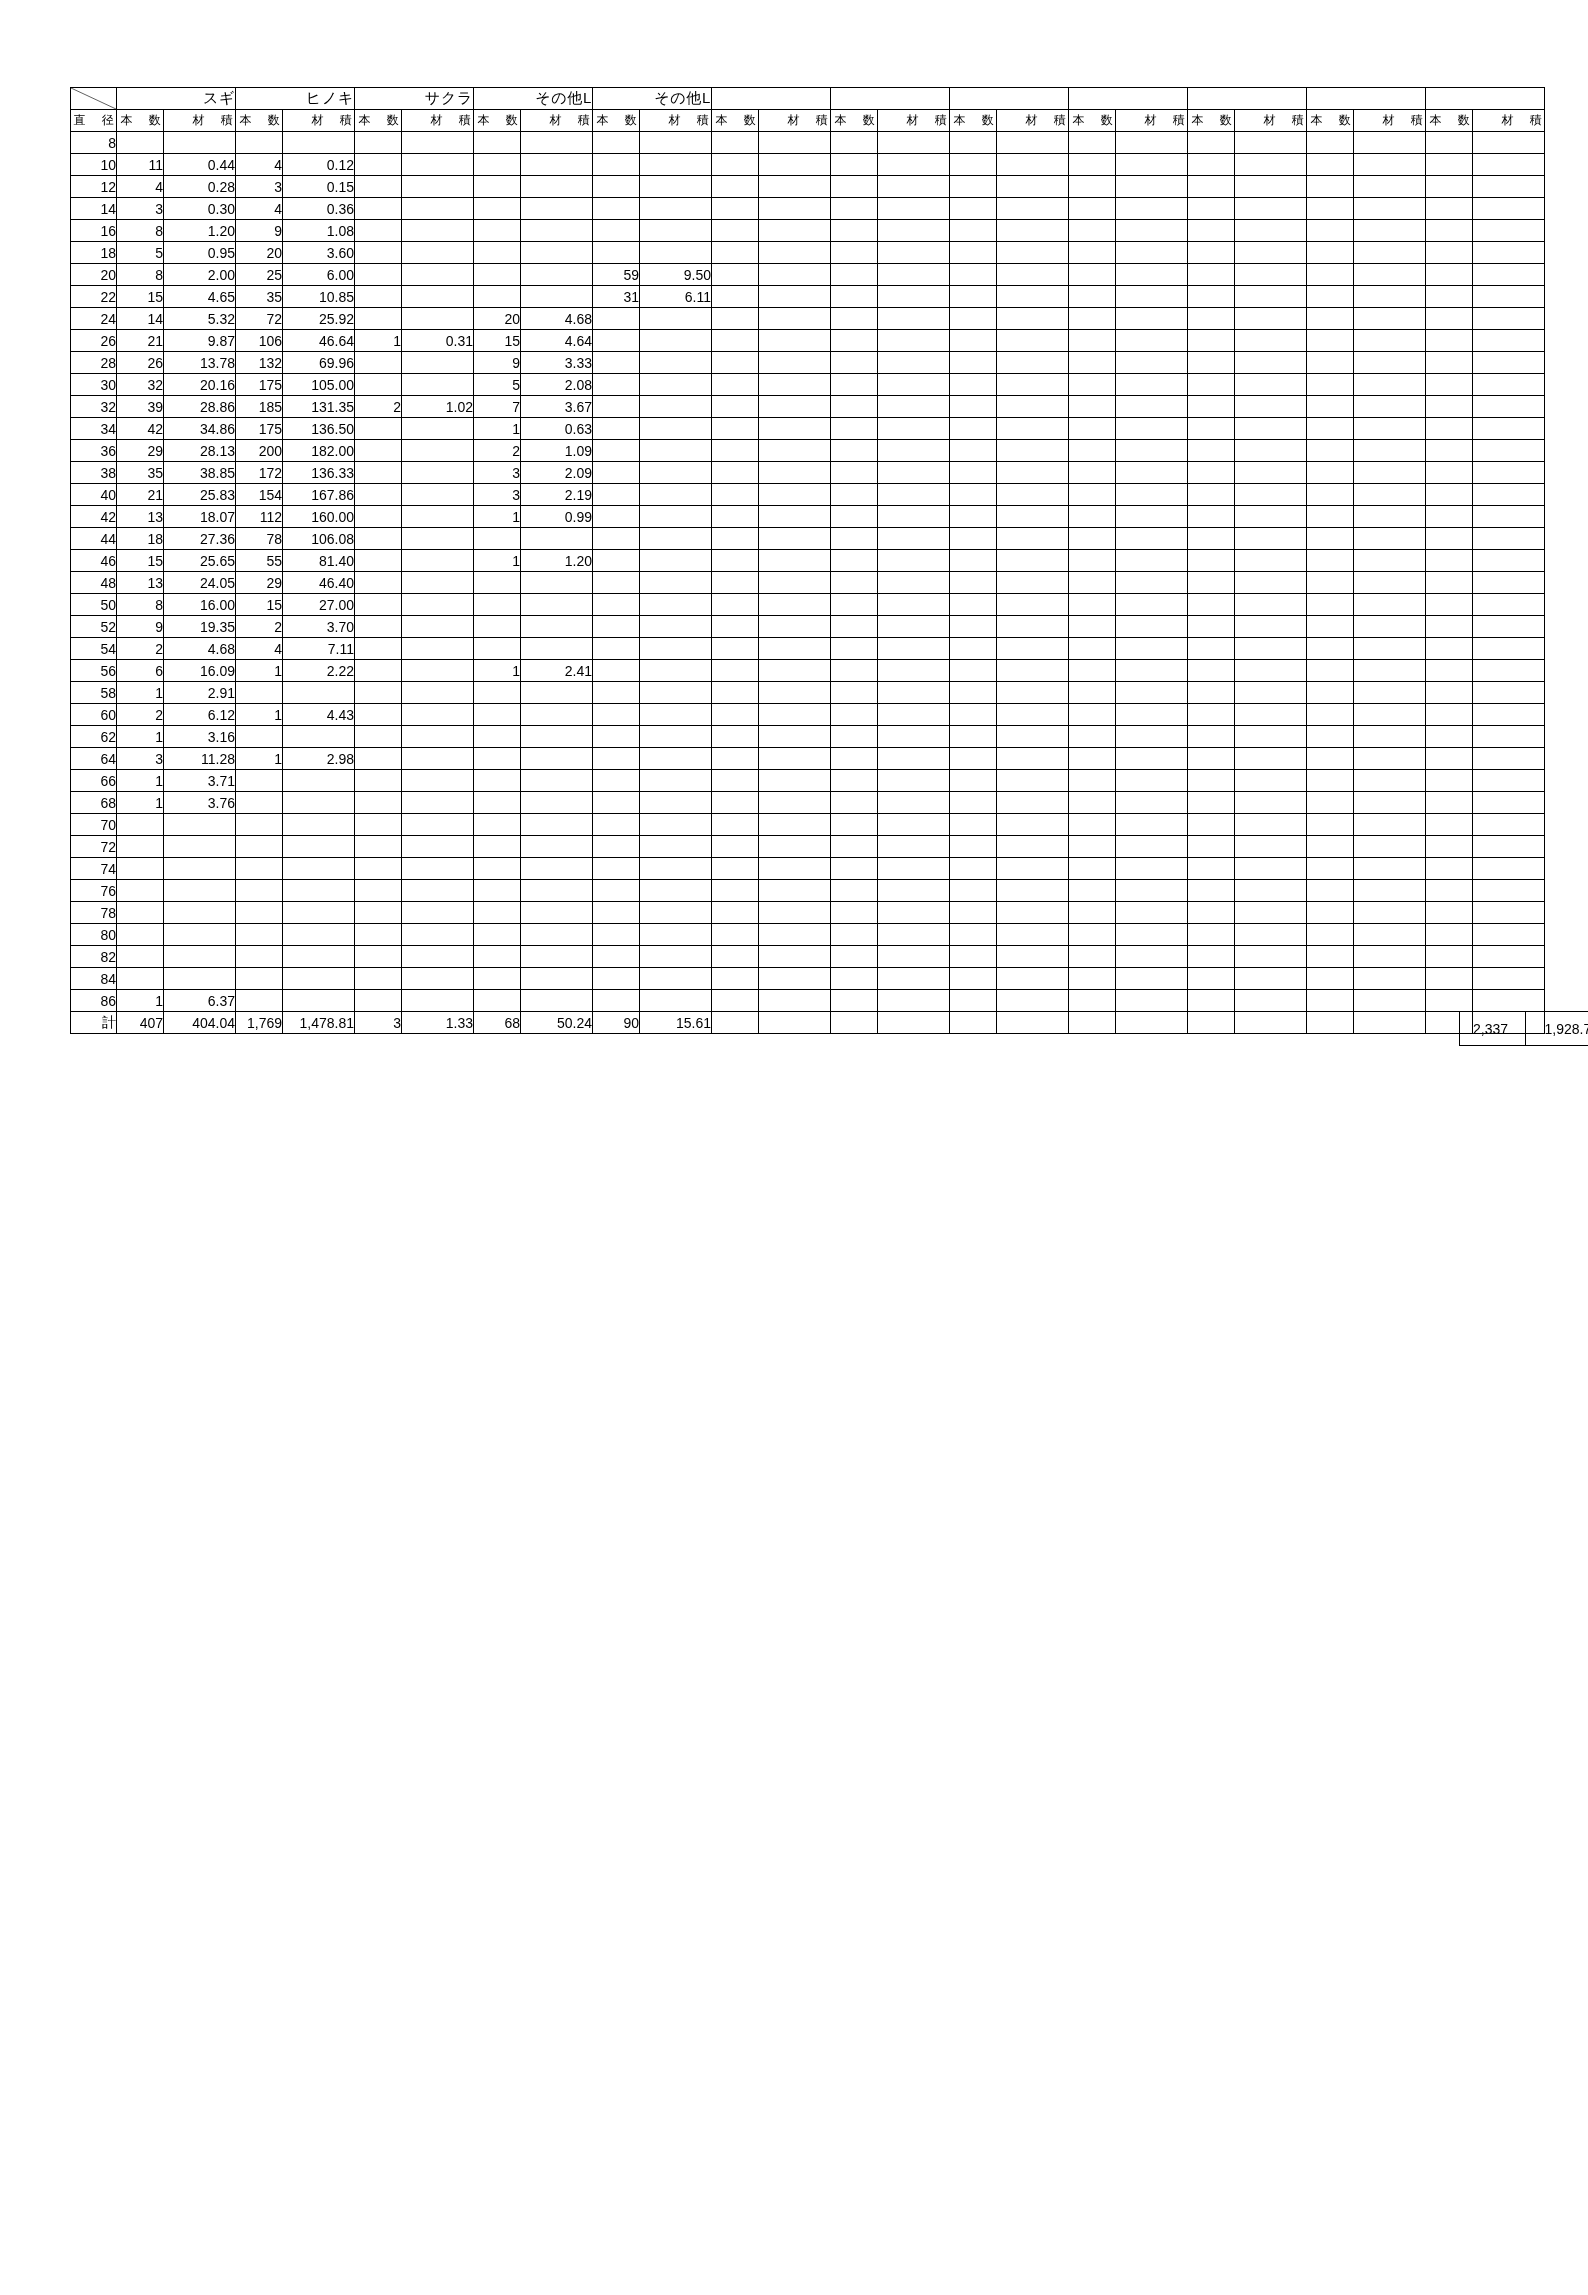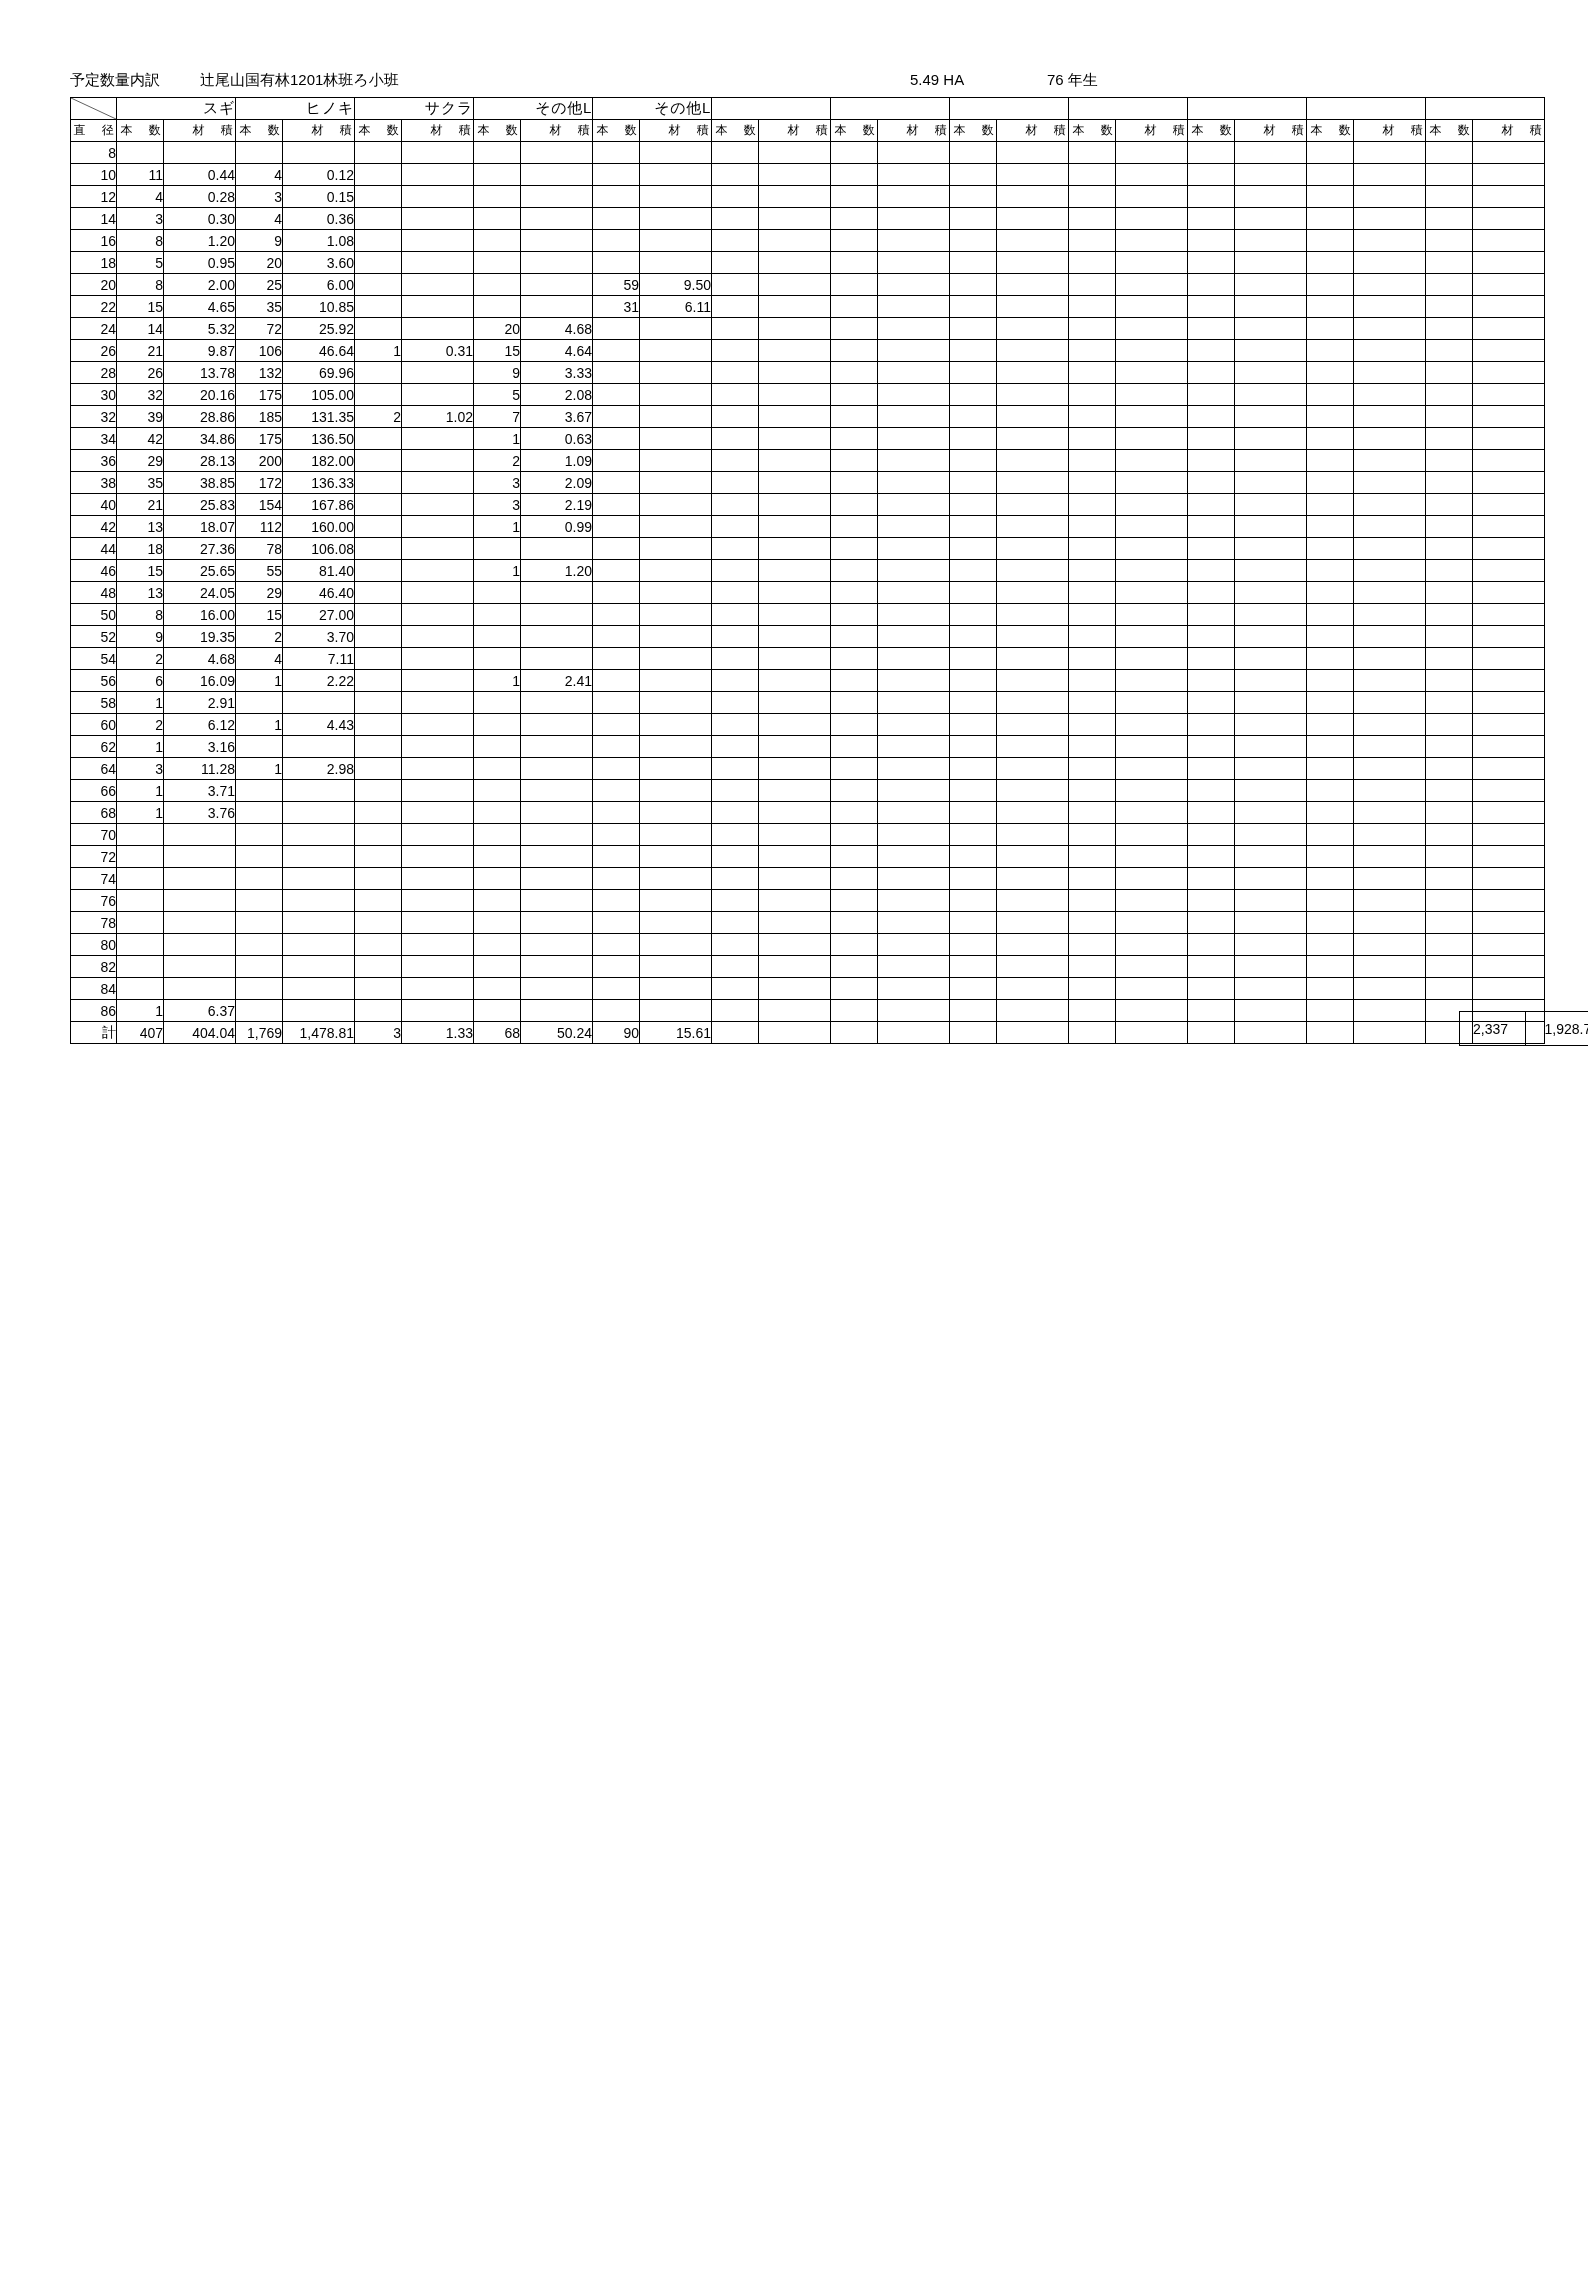--- a/index.html
+++ b/index.html
@@ -43,21 +43,21 @@
     left: 840px; top: 0;
   }
   .header-row .age {
     position: absolute;
     left: 977px; top: 0;
   }
 
   table.grid {
     position: absolute;
     left: 70px;
-    top: 97px;
+    top: 87px;
     border-collapse: collapse;
     table-layout: fixed;
     font-size: 14px;
   }
   table.grid td {
     border: 0.7px solid #000000;
     padding: 0;
     margin: 0;
     height: 21px;
     vertical-align: middle;
@@ -113,26 +113,20 @@
     text-align: right;
     padding-right: 17px;
     white-space: nowrap;
   }
 </style>
 </head>
 <body>
 
 <div class="page">
 
-  <div class="header-row">
-    <span class="title">予定数量内訳</span>
-    <span class="subtitle">辻尾山国有林1201林班ろ小班</span>
-    <span class="area">5.49 HA</span>
-    <span class="age">76 年生</span>
-  </div>
 
   <table class="grid" id="main-table">
     <colgroup id="colgroup">
         <col class="c-dia">
         <col class="c-num">
         <col class="c-vol">
         <col class="c-num">
         <col class="c-vol">
         <col class="c-num">
         <col class="c-vol">

